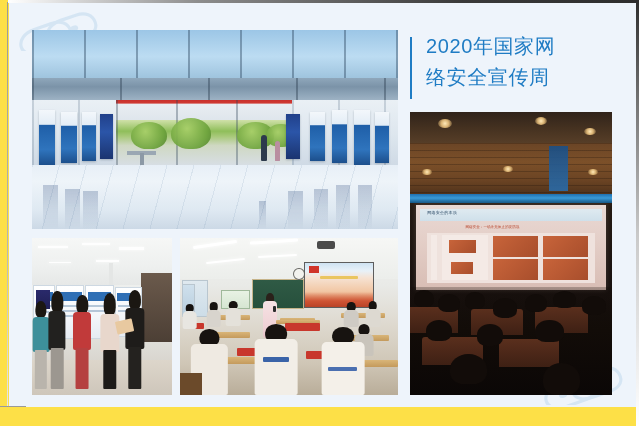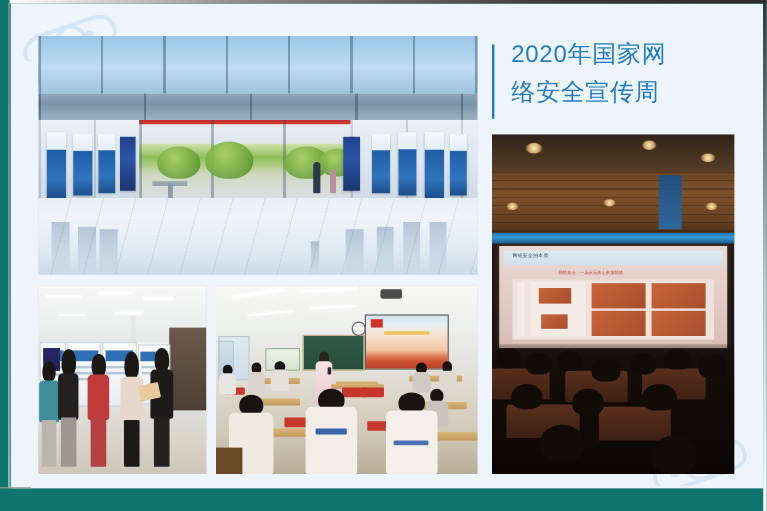--- a/index.html
+++ b/index.html
@@ -9,21 +9,21 @@
   }
   body {
     font-family: "Liberation Sans", sans-serif;
   }
 
   #stage {
     position: relative;
     width: 639px;
     height: 426px;
     overflow: hidden;
-    background: #0f766e;
+    background: #fde047;
   }
 
   
   .frame-top {
     position: absolute;
     left: 8px; top: 0; right: 0; height: 3px;
     background: linear-gradient(to right, #ffffff 0%, #8d8d8d 30%, #3a3a3a 72%, #2d2d2d 100%);
     z-index: 40;
   }
   .frame-right {

